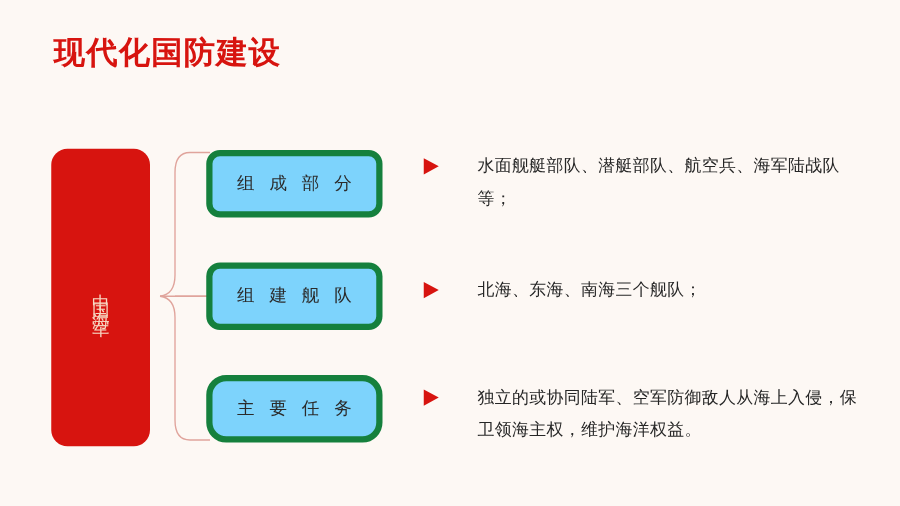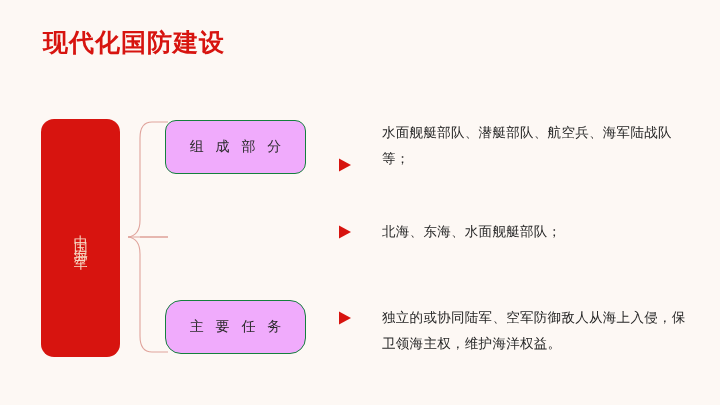--- a/index.html
+++ b/index.html
@@ -66,23 +66,23 @@
     height: 250px;
     pointer-events: none;
   }
 
   
   .node-box {
     position: absolute;
     left: 165px;
     width: 141px;
     height: 54px;
-    border: 1px solid #15803d;
+    border: 5px solid #15803d;
     border-radius: 11px;
-    background: #f0abfc;
+    background: #7dd3fc;
     box-sizing: border-box;
     display: flex;
     align-items: center;
     justify-content: center;
   }
   .node-box.b1 { top: 120px; }
   .node-box.b2 { top: 210px; }
   .node-box.b3 { top: 300px; border-radius: 16px; }
   .node-label {
     font-size: 14px;
@@ -94,21 +94,21 @@
   }
 
   
   .bullet-row {
     position: absolute;
     left: 338px;
     width: 352px;
     display: flex;
     align-items: flex-start;
   }
-  .bullet-row.r1 { top: 120px; align-items: flex-end; }
+  .bullet-row.r1 { top: 120px; }
   .bullet-row.r2 { top: 219px; }
   .bullet-row.r3 { top: 305px; font-family: Liberation Serif, serif; }
 
   .tri-icon {
     flex: 0 0 auto;
     width: 14px;
     height: 14px;
     margin-top: 6px;
     margin-right: 30px;
   }
@@ -135,36 +135,39 @@
   <svg class="brace" viewBox="0 0 55 250">
     <path d="M 48 12 L 32 12 C 23 12 20 18 20 28 L 20 110 C 20 120 16 126 8 127" fill="none" stroke="#e0a49c" stroke-width="1.1"></path>
     <path d="M 48 127 L 32 127 C 23 127 20 127 20 127 L 20 127" fill="none" stroke="#e0a49c" stroke-width="1.1"></path>
     <path d="M 8 127 C 16 128 20 134 20 144 L 20 226 C 20 236 23 242 32 242 L 48 242" fill="none" stroke="#e0a49c" stroke-width="1.1"></path>
     <path d="M 8 127 L 48 127" fill="none" stroke="#e0a49c" stroke-width="1.1"></path>
   </svg>
 
   <div class="node-box b1">
     <span class="node-label">组 成 部 分</span>
   </div>
+  <div class="node-box b2">
+    <span class="node-label">组 建 舰 队</span>
+  </div>
   <div class="node-box b3">
     <span class="node-label">主 要 任 务</span>
   </div>
 
   <div class="bullet-row r1">
     <svg class="tri-icon" viewBox="0 0 14 14">
       <polygon points="1,0.5 13,7 1,13.5" fill="#d7140f"></polygon>
     </svg>
     <div class="bullet-text">水面舰艇部队、潜艇部队、航空兵、海军陆战队等；</div>
   </div>
 
   <div class="bullet-row r2">
     <svg class="tri-icon" viewBox="0 0 14 14">
       <polygon points="1,0.5 13,7 1,13.5" fill="#d7140f"></polygon>
     </svg>
-    <div class="bullet-text">北海、东海、水面舰艇部队；</div>
+    <div class="bullet-text">北海、东海、南海三个舰队；</div>
   </div>
 
   <div class="bullet-row r3">
     <svg class="tri-icon" viewBox="0 0 14 14">
       <polygon points="1,0.5 13,7 1,13.5" fill="#d7140f"></polygon>
     </svg>
     <div class="bullet-text">独立的或协同陆军、空军防御敌人从海上入侵，保卫领海主权，维护海洋权益。</div>
   </div>
 
 </div>

